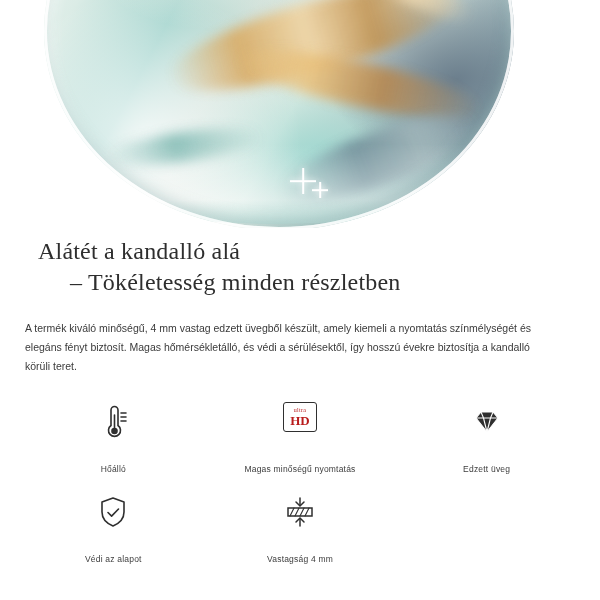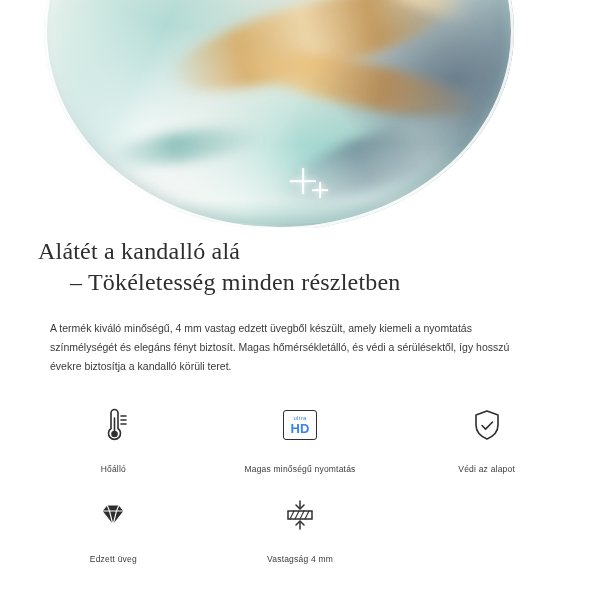--- a/index.html
+++ b/index.html
@@ -102,21 +102,21 @@
     font-size: 24px;
     line-height: 31px;
     color: #2e2e2e;
     font-weight: 400;
     padding: 0 38px;
     margin-top: 8px;
     letter-spacing: .2px;
   }
   .headline .l2 { display: block; margin-left: 32px; }
   .body {
-    padding: 0 50px;
+    padding: 0 25px;
     margin-top: 21px;
     font-size: 10.5px;
     line-height: 19px;
     color: #3a3a3a;
     max-width: 560px;
   }
 
   
   .features {
     margin-top: 26px;
@@ -127,23 +127,23 @@
   }
   .feature {
     display: flex;
     flex-direction: column;
     align-items: center;
     justify-content: flex-start;
   }
   .feature .ico {
     height: 46px;
     display: flex;
-    align-items: center;
     justify-content: center;
-    color: #3b82f6;
+    color: #b91c1c;
+    font-family: Liberation Serif, serif;
   }
   .feature .cap {
     margin-top: 16px;
     font-size: 8.5px;
     color: #3c3c3c;
     text-align: center;
     letter-spacing: .2px;
   }
   .ultrahd {
     width: 34px; height: 30px;
@@ -204,36 +204,36 @@
           <div class="ultrahd">
             <span class="u">ultra</span>
             <span class="hd">HD</span>
           </div>
         </div>
         <div class="cap">Magas minőségű nyomtatás</div>
       </div>
 
       <div class="feature">
         <div class="ico">
+          <svg width="40" height="40" viewBox="0 0 40 40" fill="#2f2f2f" stroke="#ffffff" stroke-width="1.1" stroke-linejoin="round">
+            <path d="M9 16l5-6h12l5 6-11 14L9 16z"></path>
+            <path d="M9 16h22M14 10l2.5 6L20 30M26 10l-2.5 6L20 30" fill="none"></path>
+          </svg>
+        </div>
+        <div class="cap">Edzett üveg</div>
+      </div>
+
+      <div class="feature">
+        <div class="ico">
           <svg width="40" height="40" viewBox="0 0 40 40" fill="none" stroke="#2f2f2f" stroke-width="1.6" stroke-linecap="round" stroke-linejoin="round">
             <path d="M20 6l11 4v10c0 7-5 11.5-11 14-6-2.5-11-7-11-14V10l11-4z"></path>
             <path d="M15 20.5l3.6 3.6L25.5 17"></path>
           </svg>
         </div>
         <div class="cap">Védi az alapot</div>
-      </div>
-
-      <div class="feature">
-        <div class="ico">
-          <svg width="40" height="40" viewBox="0 0 40 40" fill="#2f2f2f" stroke="#ffffff" stroke-width="1.1" stroke-linejoin="round">
-            <path d="M9 16l5-6h12l5 6-11 14L9 16z"></path>
-            <path d="M9 16h22M14 10l2.5 6L20 30M26 10l-2.5 6L20 30" fill="none"></path>
-          </svg>
-        </div>
-        <div class="cap">Edzett üveg</div>
       </div>
 
 
       <div class="feature">
         <div class="ico">
           <svg width="44" height="40" viewBox="0 0 44 40" fill="none" stroke="#2f2f2f" stroke-width="1.5" stroke-linecap="round">
             <path d="M22 6v7"></path>
             <path d="M18 10l4 4 4-4"></path>
             <path d="M22 34v-7"></path>
             <path d="M18 30l4-4 4 4"></path>

